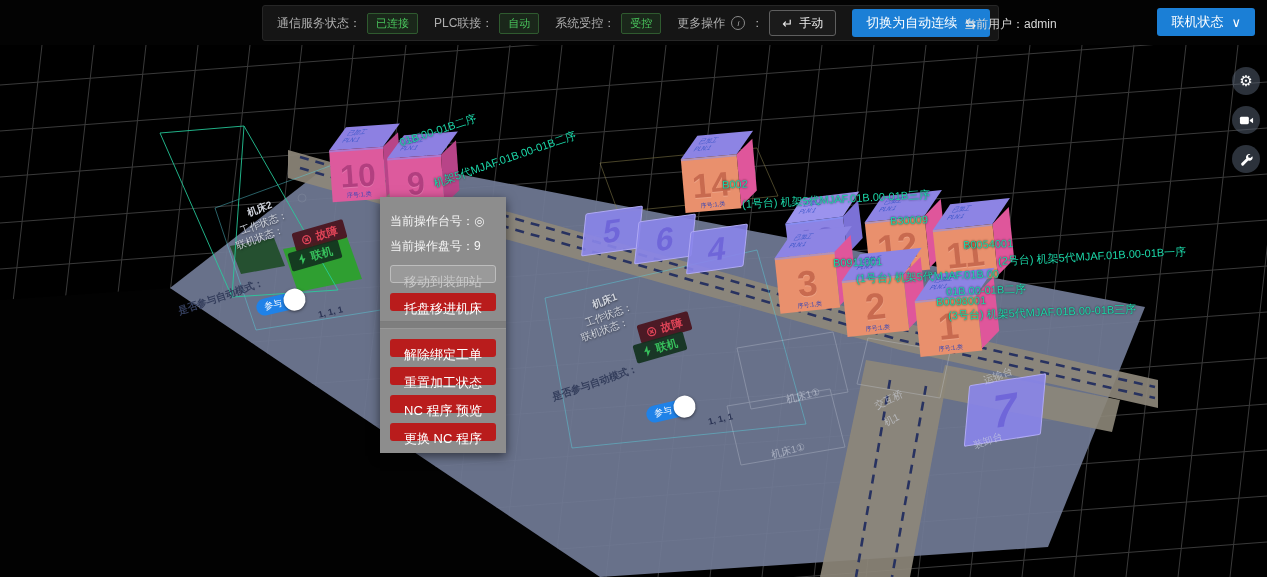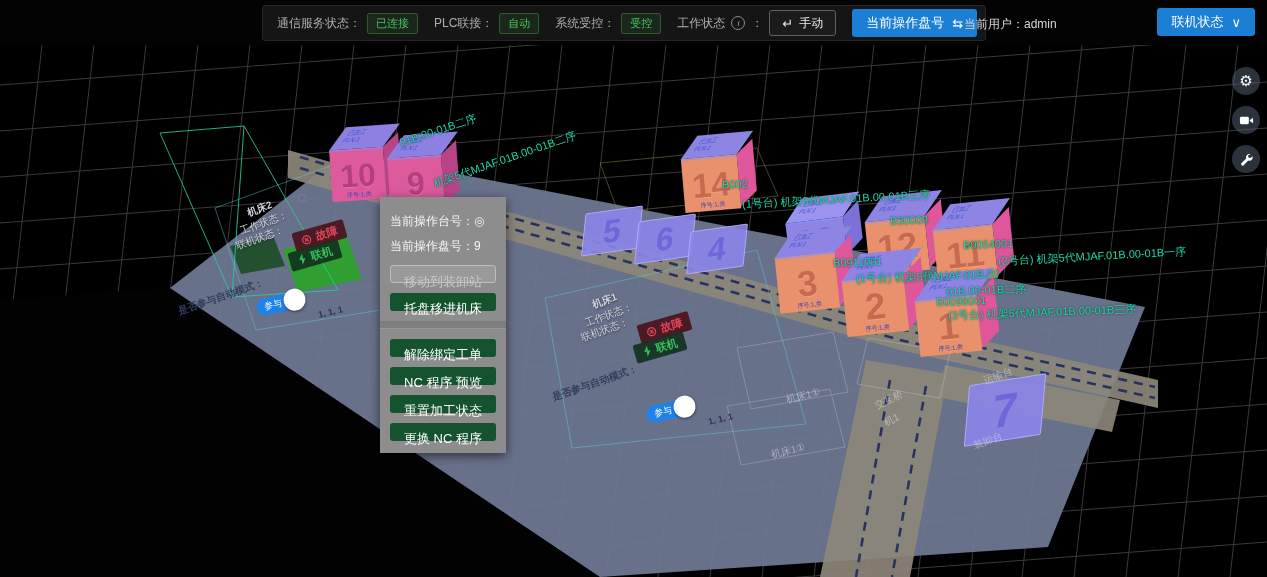--- a/index.html
+++ b/index.html
@@ -54,21 +54,21 @@
   .tile{position:absolute;z-index:6;background:rgba(138,133,234,.9);border:1px solid #b0aaf4;
     border-radius:2px;display:flex;align-items:center;justify-content:center;cursor:pointer;}
   .tile-num{font-weight:bold;color:#6c61d8;opacity:.85;}
 
   
   #context-menu{position:absolute;left:380px;top:197px;width:126px;background:#8d8d8d;z-index:40;
     box-shadow:0 3px 10px rgba(0,0,0,.55);padding:8px 10px 12px 10px;box-sizing:border-box;}
   .menu-row{font-size:12px;color:#f5f5f5;margin:8px 0;white-space:nowrap;}
   .menu-btn{display:block;width:106px;height:18px;margin:10px 0 0 0;border-radius:3px;font-size:13px;
     text-align:center;line-height:30px;cursor:pointer;box-sizing:border-box;}
-  .menu-btn.blue{background:#14532d;color:#fff;border:none;}
+  .menu-btn.blue{background:#b91c1c;color:#fff;border:none;}
   .menu-btn.disabled{background:#9a9a9a;color:#c9c9c9;border:1px solid #bdbdbd;cursor:not-allowed;}
   .menu-seam{height:6px;margin:10px -10px 0 -10px;background:rgba(0,0,0,.10);
     border-top:1px solid #7c7c7c;border-bottom:1px solid #989898;}
 
   
   #side-buttons{position:absolute;right:7px;top:67px;display:flex;flex-direction:column;gap:11px;z-index:35;}
   .circle-btn{width:28px;height:28px;border-radius:50%;background:rgba(88,99,118,.5);border:none;
     display:flex;align-items:center;justify-content:center;color:#fff;font-size:15px;cursor:pointer;}
 </style>
 </head>
@@ -346,30 +346,30 @@
       </div>
       <div class="tb-item">
         <span class="tb-label">PLC联接：</span>
         <span class="tag">自动</span>
       </div>
       <div class="tb-item">
         <span class="tb-label">系统受控：</span>
         <span class="tag">受控</span>
       </div>
       <div class="tb-item">
-        <span class="tb-label">工作状态</span>
+        <span class="tb-label">更多操作</span>
         <span class="info-badge">i</span>
         <span class="tb-label">：</span>
         <button id="manual-btn">
           <span class="btn-icon">↵</span>
           <span>手动</span>
         </button>
       </div>
       <button class="blue-btn">
-        <span>当前操作盘号</span>
+        <span>切换为自动连续</span>
         <span class="btn-icon">⇆</span>
       </button>
     </div>
     <div id="user-info">
       <span>当前用户：</span><span>admin</span>
     </div>
     <button class="blue-btn" id="more-btn">
       <span>联机状态</span>
       <span class="btn-icon">∨</span>
     </button>
@@ -396,18 +396,18 @@
     <div class="menu-row">
       <span>当前操作台号：</span><span>◎</span>
     </div>
     <div class="menu-row">
       <span>当前操作盘号：</span><span>9</span>
     </div>
     <button class="menu-btn disabled">移动到装卸站</button>
     <button class="menu-btn blue">托盘移进机床</button>
     <div class="menu-seam"></div>
     <button class="menu-btn blue">解除绑定工单</button>
+    <button class="menu-btn blue">重置加工状态</button>
     <button class="menu-btn blue">NC 程序 预览</button>
-    <button class="menu-btn blue">重置加工状态</button>
     <button class="menu-btn blue">更换 NC 程序</button>
   </div>
 
 </div>
 
 </body></html>

